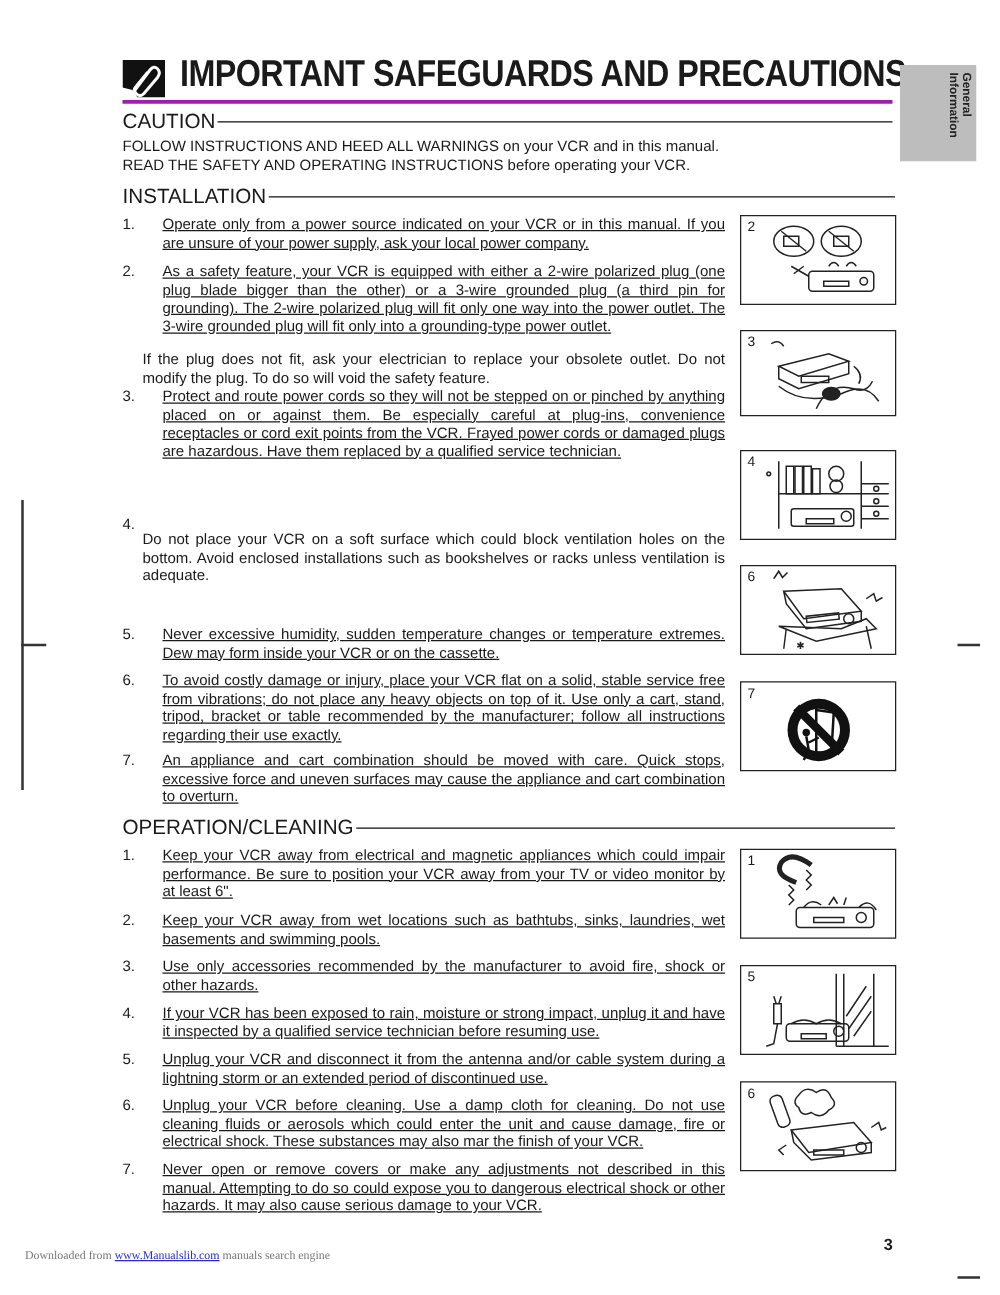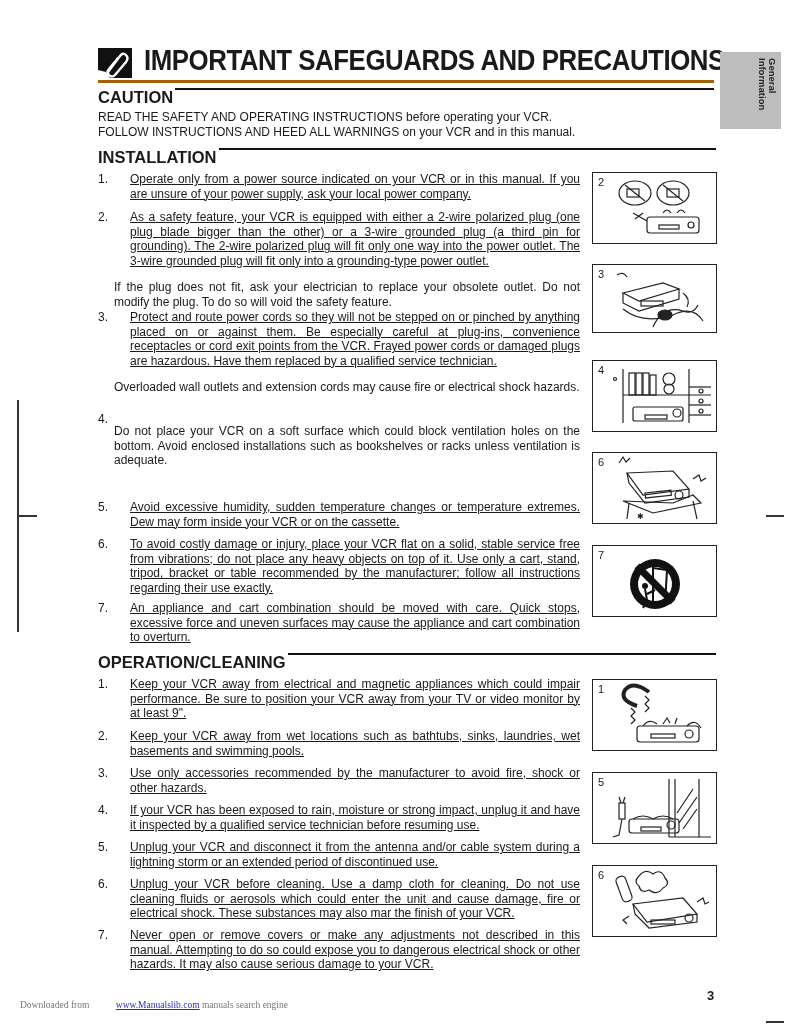--- a/index.html
+++ b/index.html
@@ -3,39 +3,39 @@
 <meta charset="utf-8">
 <style>
   html, body { margin: 0; padding: 0; background: #ffffff; }
   body {
     width: 800px; height: 1036px; position: relative; overflow: hidden;
     font-family: "Liberation Sans", "DejaVu Sans", sans-serif; color: #1a1a1a;
   }
   .abs { position: absolute; }
 
   
-  .title-wrap { left: 98px; top: 46px; width: 616px; height: 34px; border-bottom: 3px solid #a16207; }
+  .title-wrap { left: 98px; top: 46px; width: 616px; height: 34px; border-bottom: 3px solid #a21caf; }
   .title-icon { position: absolute; left: 0; top: 2px; width: 34px; height: 30px; }
   .title-text {
     position: absolute; left: 46px; top: -3px;
     font-family: "Liberation Sans", sans-serif; font-weight: bold; font-size: 30px;
     letter-spacing: -0.5px; transform: scaleX(0.86); transform-origin: left top; white-space: nowrap;
   }
 
   
   .side-tab { left: 720px; top: 52px; width: 61px; height: 77px; background: #bdbdbd; }
   .side-tab-text {
     position: absolute; right: 4px; top: 6px; writing-mode: vertical-rl;
     font-size: 9.5px; font-weight: bold; line-height: 10px; color: #222;
   }
 
   
   .section-head {
-    position: absolute; left: 98px; display: flex; 
-    font-weight: bold; font-size: 16.5px; white-space: nowrap;
+    position: absolute; left: 98px; display: flex; align-items: center;
+    font-weight: normal; font-size: 16.5px; white-space: nowrap;
   }
   .section-head .rule { flex: 1; height: 1.5px; background: #111; margin-left: 2px; }
 
   .caution-text { left: 98px; top: 110px; font-size: 12px; line-height: 15px; width: 620px; }
 
   
   .item {
     position: absolute; left: 98px; width: 482px;
     font-size: 12px; line-height: 14.6px; text-align: justify;
   }
@@ -45,21 +45,21 @@
 
   
   .fig { position: absolute; left: 592px; width: 123px; border: 1.5px solid #222; background: #fff; }
   .fig .fig-num { position: absolute; left: 5px; top: 3px; font-size: 11px; }
   .fig svg { position: absolute; left: 0; top: 0; }
 
   
   .crop { background: #333; position: absolute; }
 
   .footer { left: 20px; top: 1000px; font-family: "Liberation Serif", serif; font-size: 9.5px; color: #777; }
-  .footer a { color: #2a2acc; text-decoration: underline; margin-left: 24px; }
+  .footer a { color: #2a2acc; text-decoration: underline; }
   .page-num { left: 707px; top: 988px; font-weight: bold; font-size: 13px; }
 </style>
 </head>
 <body>
 
 <div class="crop" style="left:17px;top:400px;width:1.5px;height:232px;"></div>
 <div class="crop" style="left:17px;top:515px;width:20px;height:1.5px;"></div>
 <div class="crop" style="left:766px;top:515px;width:18px;height:1.5px;"></div>
 <div class="crop" style="left:766px;top:1021px;width:18px;height:1.5px;"></div>
 
@@ -76,50 +76,49 @@
     <div>General</div>
     <div>Information</div>
   </div>
 </div>
 
 <div class="section-head" style="top:88px;width:616px;">
   <span>CAUTION</span>
     <span class="rule"></span>
 </div>
 <div class="abs caution-text">
+  <div>FOLLOW INSTRUCTIONS AND HEED ALL WARNINGS on your VCR and in this manual.</div>
   <div>READ THE SAFETY AND OPERATING INSTRUCTIONS before operating your VCR.</div>
-  <div>FOLLOW INSTRUCTIONS AND HEED ALL WARNINGS on your VCR and in this manual.</div>
 </div>
 
 <div class="section-head" style="top:148px;width:618px;">
   <span>INSTALLATION</span>
     <span class="rule"></span>
 </div>
 
 <div class="item" style="top:172px;">
   <span class="num">1.</span>
   <div class="body">Operate only from a power source indicated on your VCR or in this manual. If you are unsure of your power supply, ask your local power company.</div>
 </div>
 <div class="item" style="top:210px;">
   <span class="num">2.</span>
   <div class="body">As a safety feature, your VCR is equipped with either a 2-wire polarized plug (one plug blade bigger than the other) or a 3-wire grounded plug (a third pin for grounding). The 2-wire polarized plug will fit only one way into the power outlet. The 3-wire grounded plug will fit only into a grounding-type power outlet.</div>
   <div class="para2">If the plug does not fit, ask your electrician to replace your obsolete outlet. Do not modify the plug. To do so will void the safety feature.</div>
 </div>
 <div class="item" style="top:310px;">
   <span class="num">3.</span>
   <div class="body">Protect and route power cords so they will not be stepped on or pinched by anything placed on or against them. Be especially careful at plug-ins, convenience receptacles or cord exit points from the VCR. Frayed power cords or damaged plugs are hazardous. Have them replaced by a qualified service technician.</div>
-  <div class="para2">Overloaded wall outlets and extension cords may cause fire or electrical shock hazards.</div>
 </div>
 <div class="item" style="top:412px;">
   <span class="num">4.</span>
   <div class="para2">Do not place your VCR on a soft surface which could block ventilation holes on the bottom. Avoid enclosed installations such as bookshelves or racks unless ventilation is adequate.</div>
 </div>
 <div class="item" style="top:500px;">
   <span class="num">5.</span>
-  <div class="body">Avoid excessive humidity, sudden temperature changes or temperature extremes. Dew may form inside your VCR or on the cassette.</div>
+  <div class="body">Never excessive humidity, sudden temperature changes or temperature extremes. Dew may form inside your VCR or on the cassette.</div>
 </div>
 <div class="item" style="top:537px;">
   <span class="num">6.</span>
   <div class="body">To avoid costly damage or injury, place your VCR flat on a solid, stable service free from vibrations; do not place any heavy objects on top of it. Use only a cart, stand, tripod, bracket or table recommended by the manufacturer; follow all instructions regarding their use exactly.</div>
 </div>
 <div class="item" style="top:601px;">
   <span class="num">7.</span>
   <div class="body">An appliance and cart combination should be moved with care. Quick stops, excessive force and uneven surfaces may cause the appliance and cart combination to overturn.</div>
 </div>
 
@@ -203,21 +202,21 @@
   </svg>
 </div>
 
 <div class="section-head" style="top:653px;width:618px;">
   <span>OPERATION/CLEANING</span>
     <span class="rule"></span>
 </div>
 
 <div class="item" style="top:677px;">
   <span class="num">1.</span>
-  <div class="body">Keep your VCR away from electrical and magnetic appliances which could impair performance. Be sure to position your VCR away from your TV or video monitor by at least 9".</div>
+  <div class="body">Keep your VCR away from electrical and magnetic appliances which could impair performance. Be sure to position your VCR away from your TV or video monitor by at least 6".</div>
 </div>
 <div class="item" style="top:729px;">
   <span class="num">2.</span>
   <div class="body">Keep your VCR away from wet locations such as bathtubs, sinks, laundries, wet basements and swimming pools.</div>
 </div>
 <div class="item" style="top:766px;">
   <span class="num">3.</span>
   <div class="body">Use only accessories recommended by the manufacturer to avoid fire, shock or other hazards.</div>
 </div>
 <div class="item" style="top:803px;">

